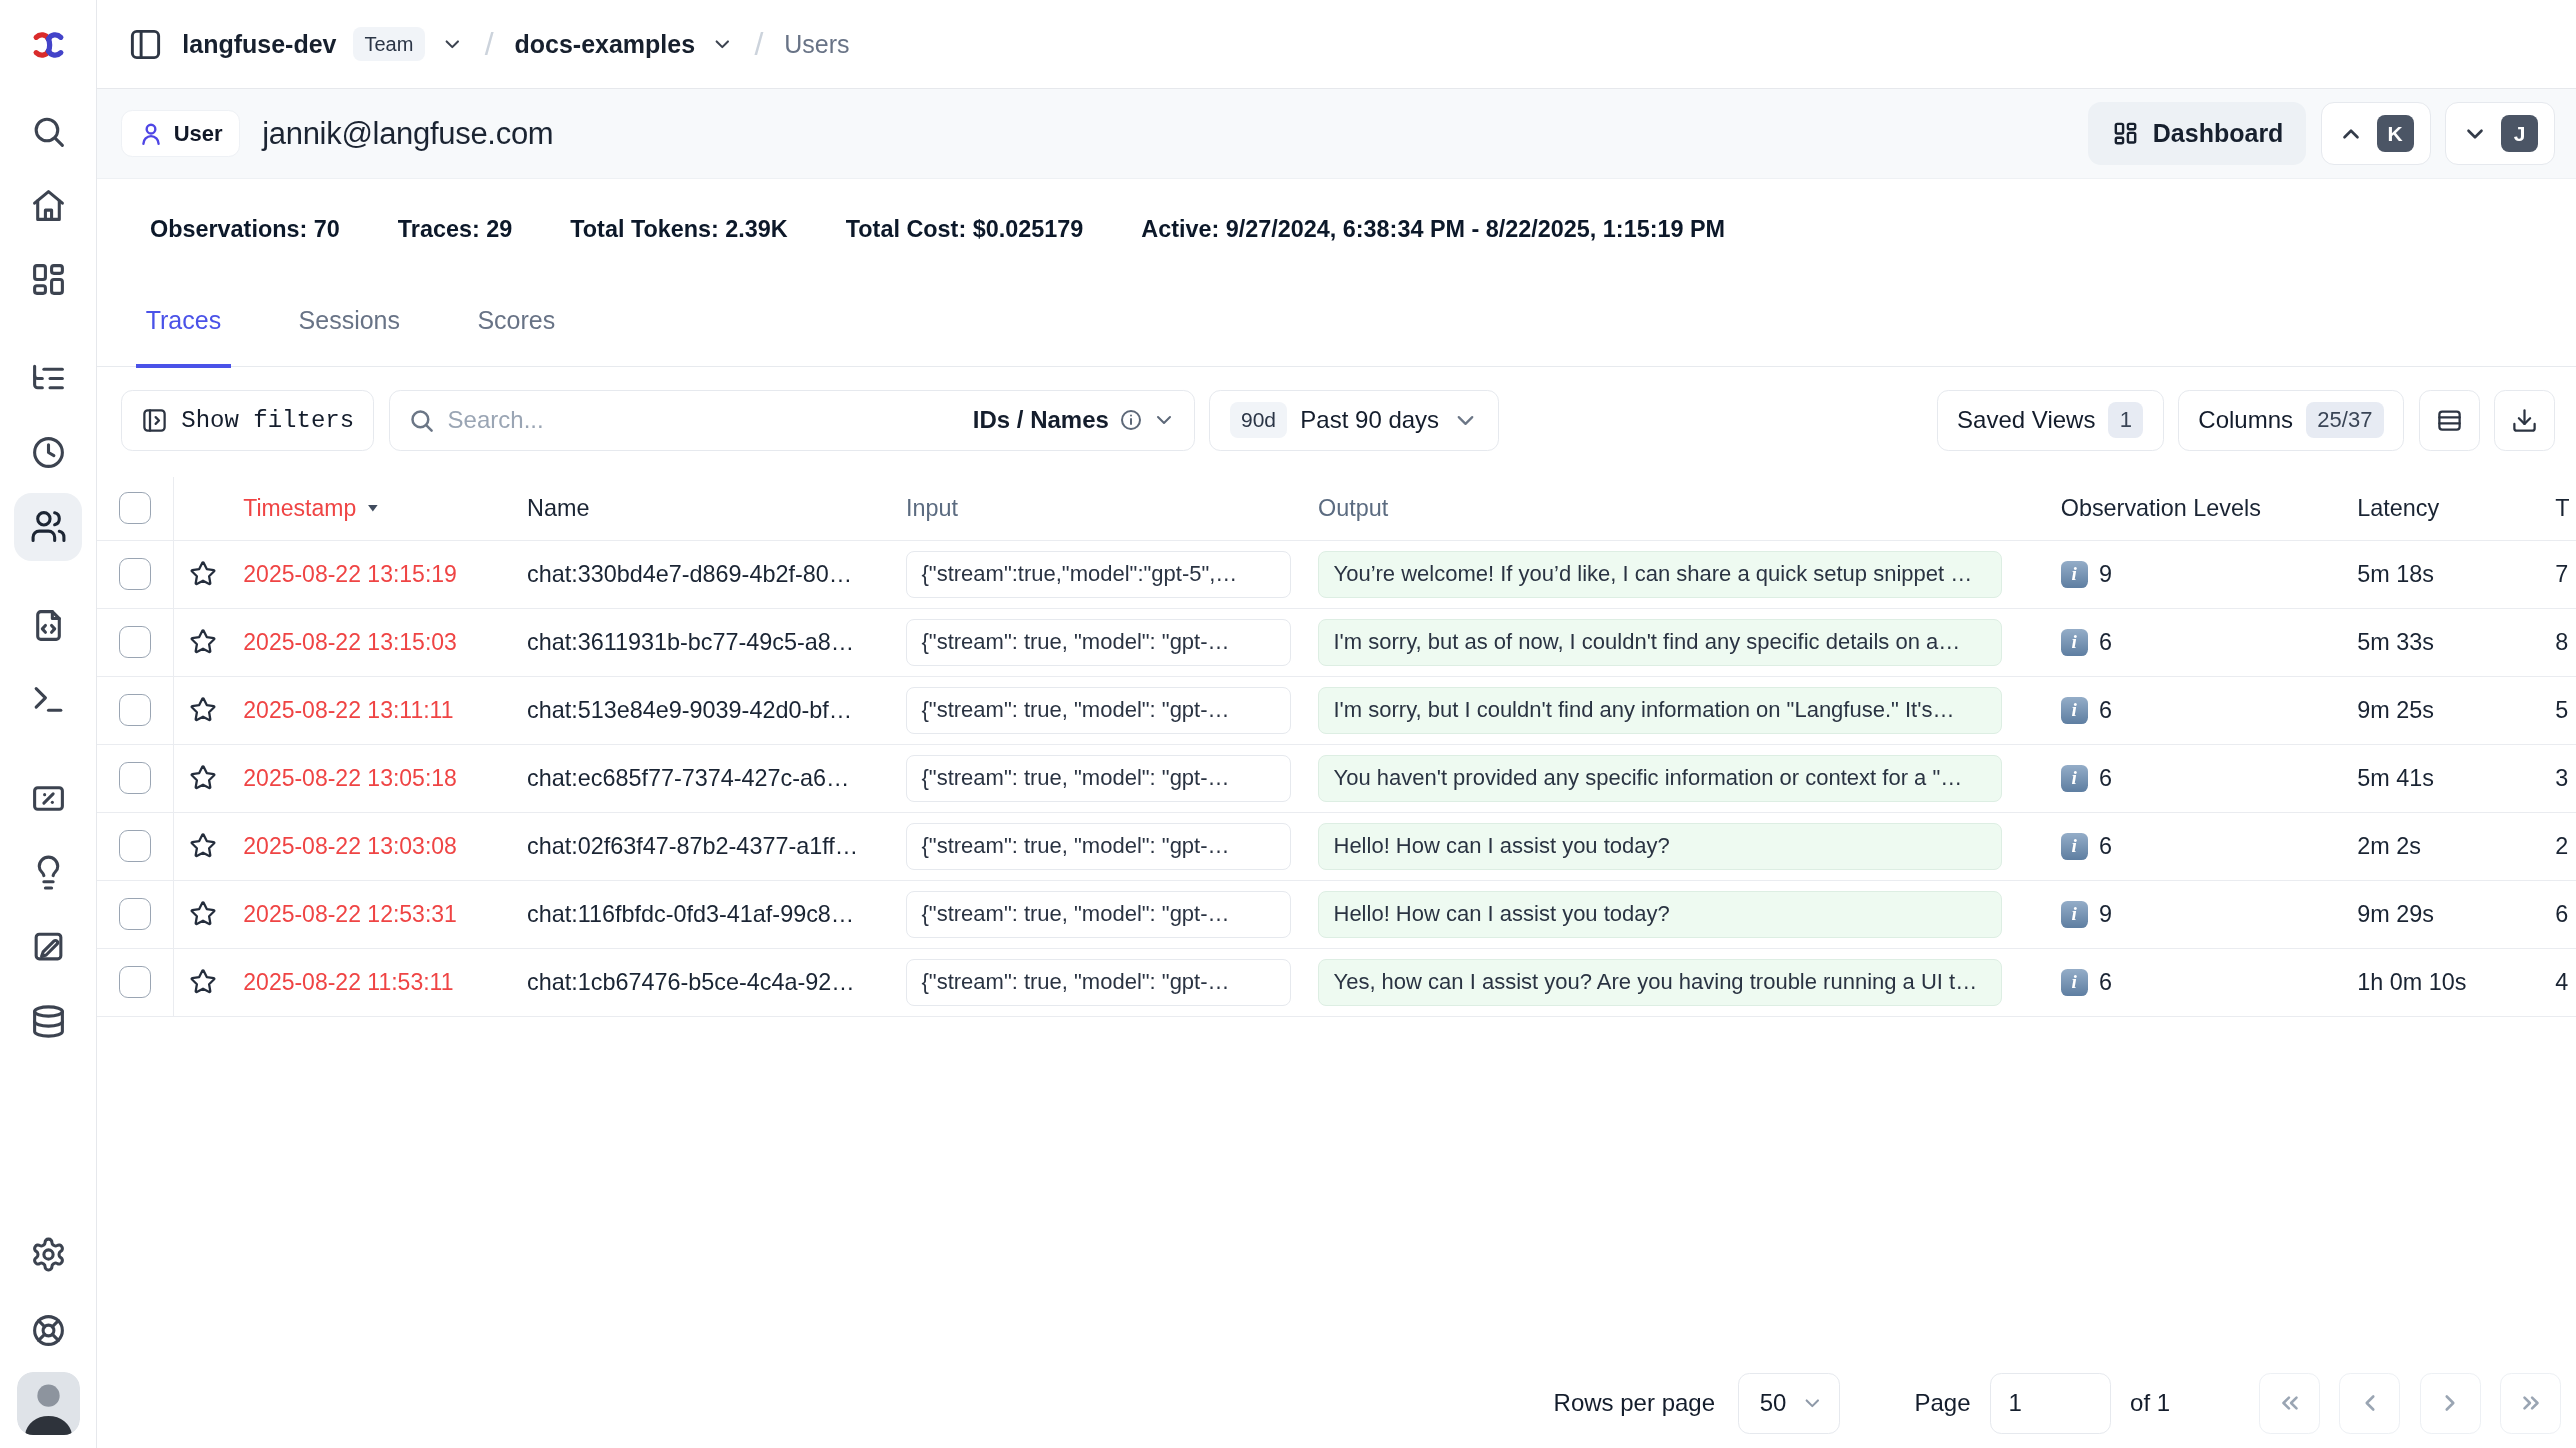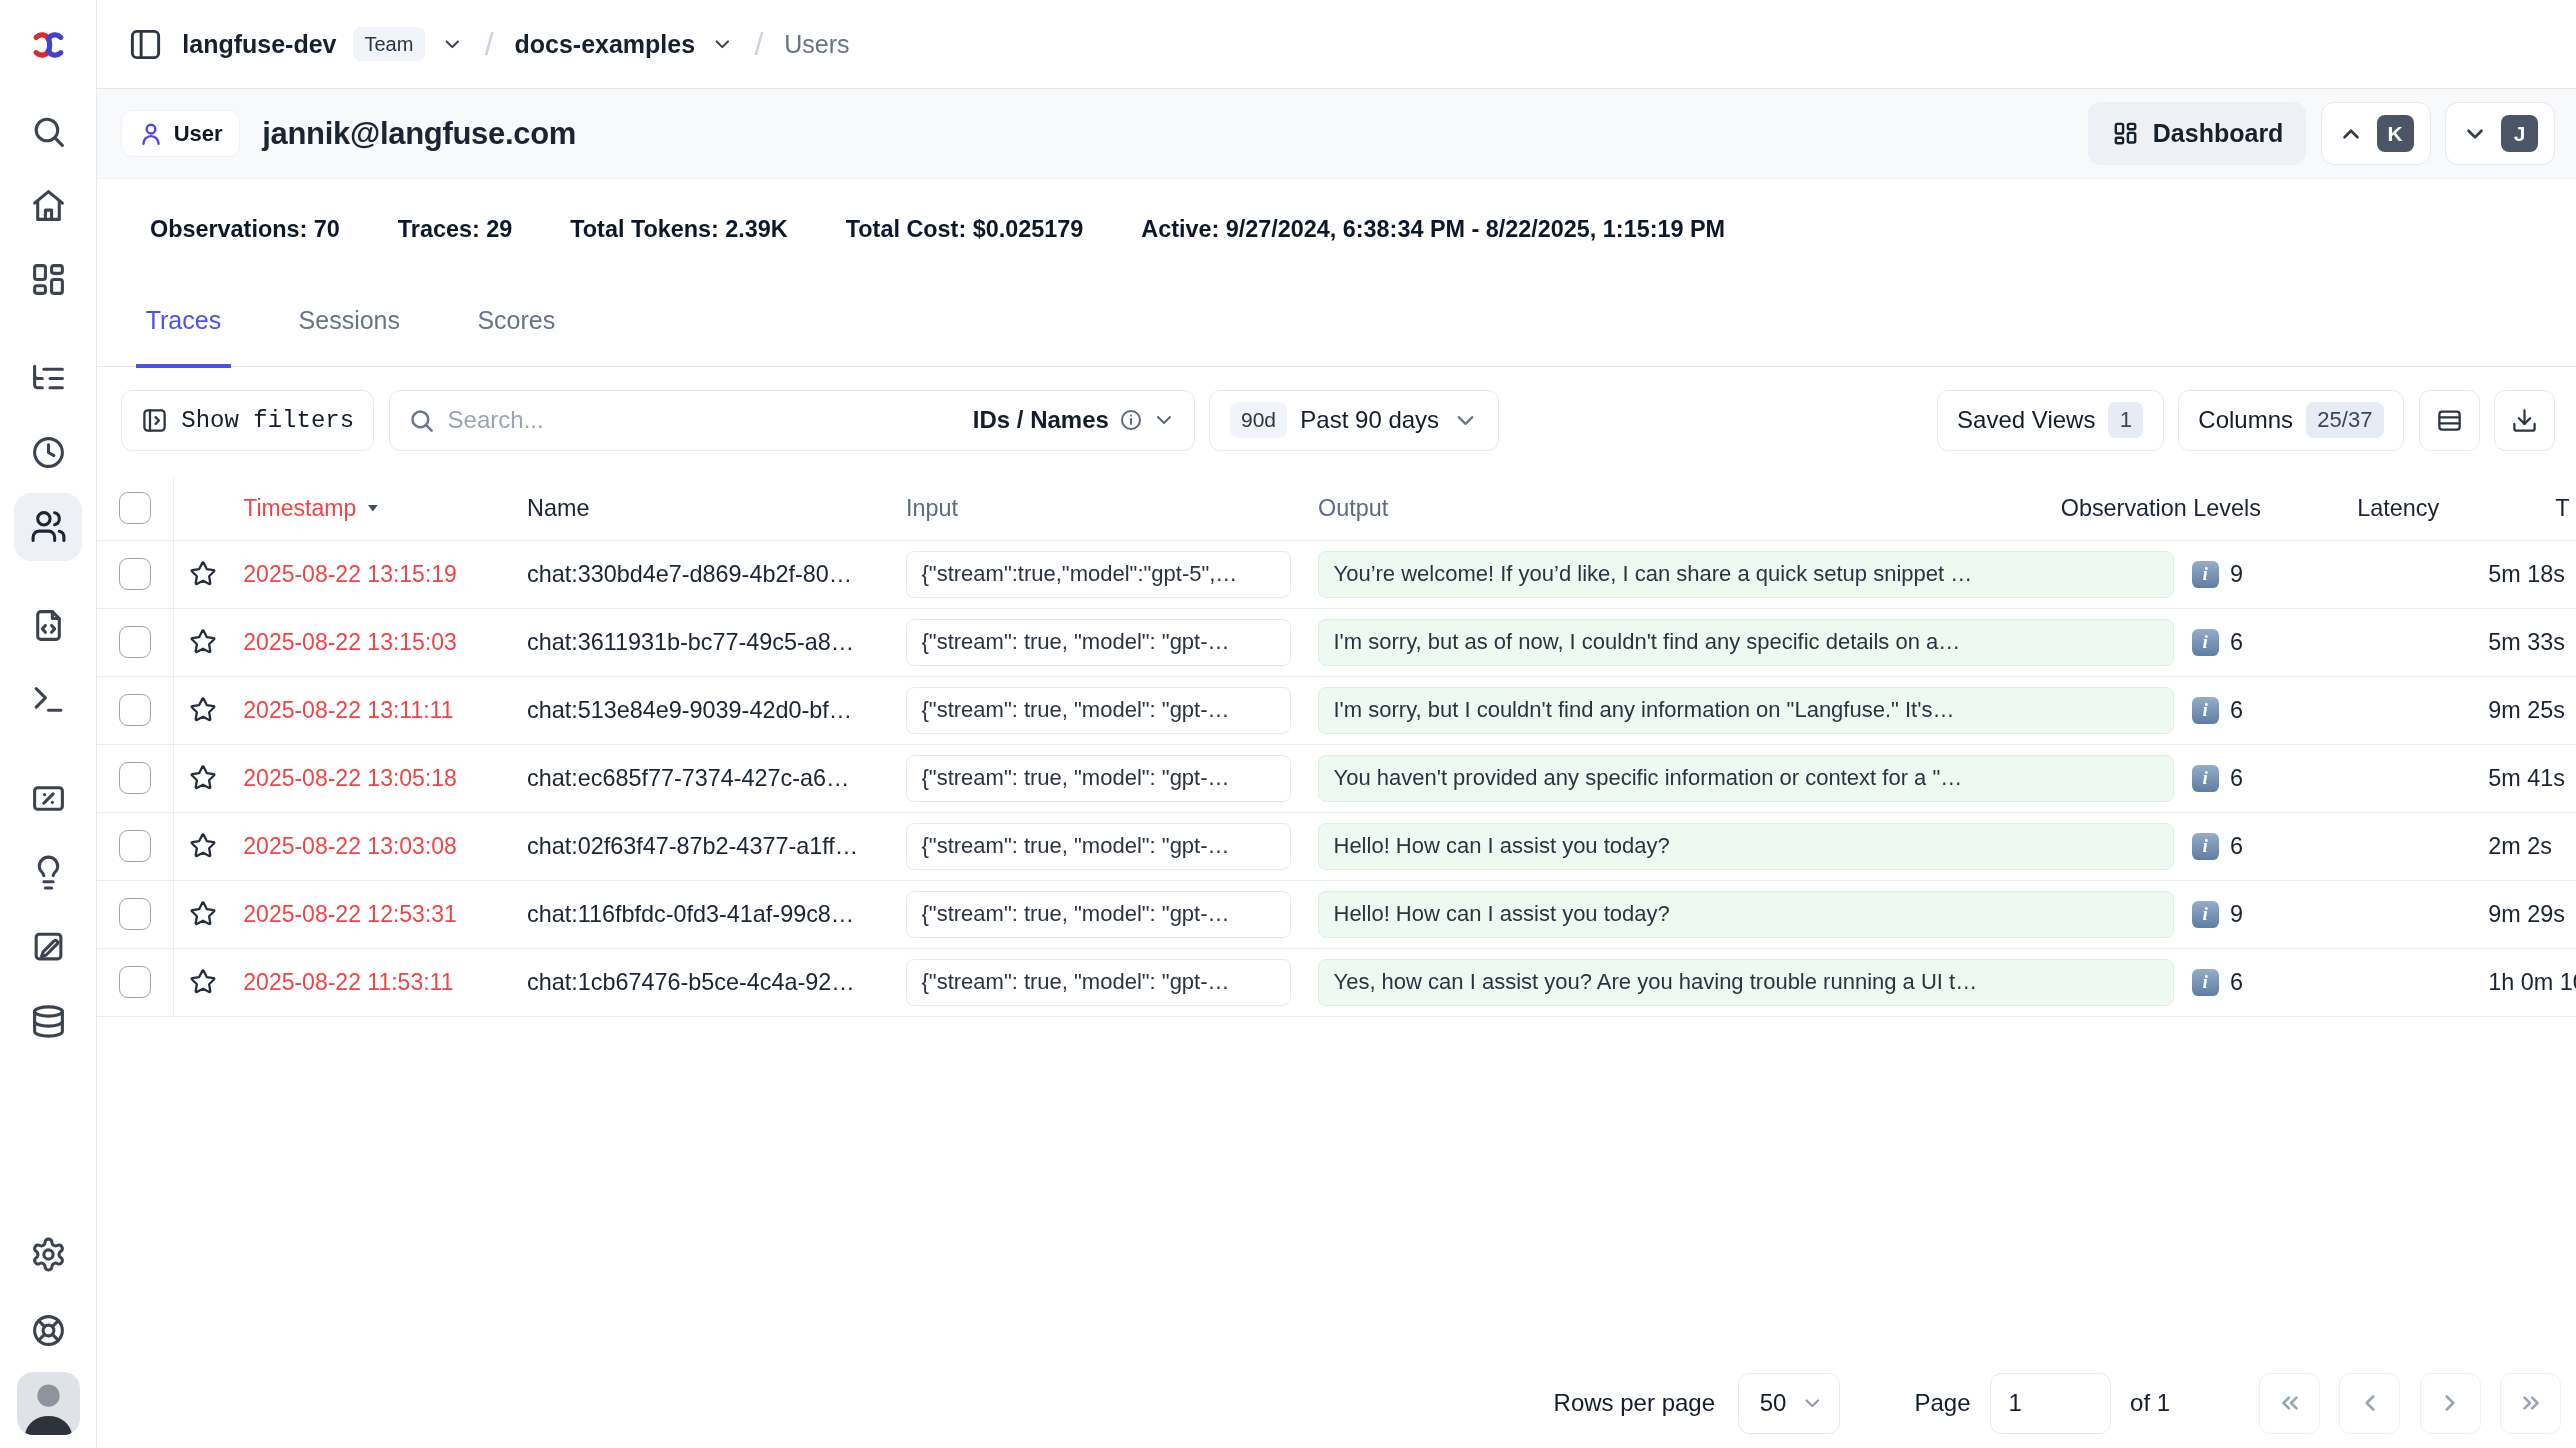--- a/index.html
+++ b/index.html
@@ -42,21 +42,21 @@
   .crumb-sep { color:#ccd3dc; font-size:32px; font-weight:300; padding:0 4.8px; }
   .crumb-muted { font-size:25px; color:#687386; font-weight:500; }
 
   
   .user-band { height:90px; flex:0 0 90px; background:#f7f9fb; border-bottom:0.8px solid #eef1f4;
     display:flex; align-items:center; gap:22.6px; padding:0 21px 0 24px; }
   .user-pill { background:#fff; border:0.8px solid #eef1f5; border-radius:11.3px; padding:9.7px 16px;
     display:flex; align-items:center; gap:9.7px; font-size:22px; font-weight:700; color:#111827; }
   .user-pill svg { width:26px; height:26px; stroke:#4f46e5; stroke-width:2.2; fill:none;
     stroke-linecap:round; stroke-linejoin:round; }
-  .user-title { font-size:31px; font-weight:700; color:#1b2432; letter-spacing:-0.3px; }
+  .user-title { font-size:31px; font-weight:400; color:#1b2432; letter-spacing:-0.3px; }
   .band-right { margin-left:auto; display:flex; gap:14.5px; align-items:flex-end; }
   .btn-dashboard { background:#edf1f5; border-radius:13px; height:63px; padding:0 22.6px;
     display:flex; align-items:center; gap:13px; font-size:25px; font-weight:600; color:#17202e; cursor:pointer; }
   .btn-dashboard svg { width:29px; height:29px; stroke:#17202e; stroke-width:2; fill:none;
     stroke-linecap:round; stroke-linejoin:round; }
   .btn-kbd { background:#fff; border:0.8px solid #e6e9ee; border-radius:13px; height:63px;
     padding:0 16px; display:flex; align-items:center; gap:13px; cursor:pointer; }
   .btn-kbd svg { width:26px; height:26px; stroke:#333b49; stroke-width:2.4; fill:none;
     stroke-linecap:round; stroke-linejoin:round; }
   .kbd { background:#4b5565; color:#fff; border-radius:8px; width:37px; height:37px;
@@ -104,21 +104,21 @@
   .c-star { flex:0 0 58px; display:flex; justify-content:center; }
   .c-star svg { width:32px; height:32px; stroke:#242d3c; stroke-width:1.7; fill:none;
     stroke-linecap:round; stroke-linejoin:round; cursor:pointer; }
   .c-ts { flex:0 0 295px; padding-left:11.3px; font-size:23px; color:#ef4444; display:flex; align-items:center; gap:8px; }
   .c-name { flex:0 0 379px; font-size:23.4px; color:#1a2433; white-space:nowrap; overflow:hidden; }
   .c-input { flex:0 0 412px; }
   .c-output { flex:0 0 725px; }
   .chip { height:47px; display:flex; align-items:center; border-radius:8px; padding:0 14.5px;
     font-size:22px; color:#2a3342; border:0.8px solid #e6e9ee; background:#fff;
     white-space:nowrap; overflow:hidden; width:385px; }
-  .chip.green { width:856px; background:#eefaf1; border-color:#ddeee3; }
+  .chip.green { width:684px; background:#eefaf1; border-color:#ddeee3; }
   .c-obs { flex:0 0 303px; display:flex; align-items:center; gap:11.3px; padding-left:17.7px; font-size:23.4px; color:#1a2433; }
   .lvl-icon { width:27px; height:27px; border-radius:6.4px;
     background:linear-gradient(180deg,#94adc8,#5e7ea1); display:inline-flex;
     align-items:center; justify-content:center; flex:0 0 27px; }
   .lvl-i { color:#fff; font-family:"Liberation Serif", serif; font-style:italic; font-weight:700;
     font-size:19.3px; line-height:1; }
   .c-latency { flex:0 0 198px; padding-left:11.3px; font-size:23.4px; color:#1a2433; }
   .c-partial { flex:0 0 97px; padding-left:11.3px; font-size:23.4px; color:#1a2433; }
   .sort-ico svg { width:17.7px; height:17.7px; }
 

